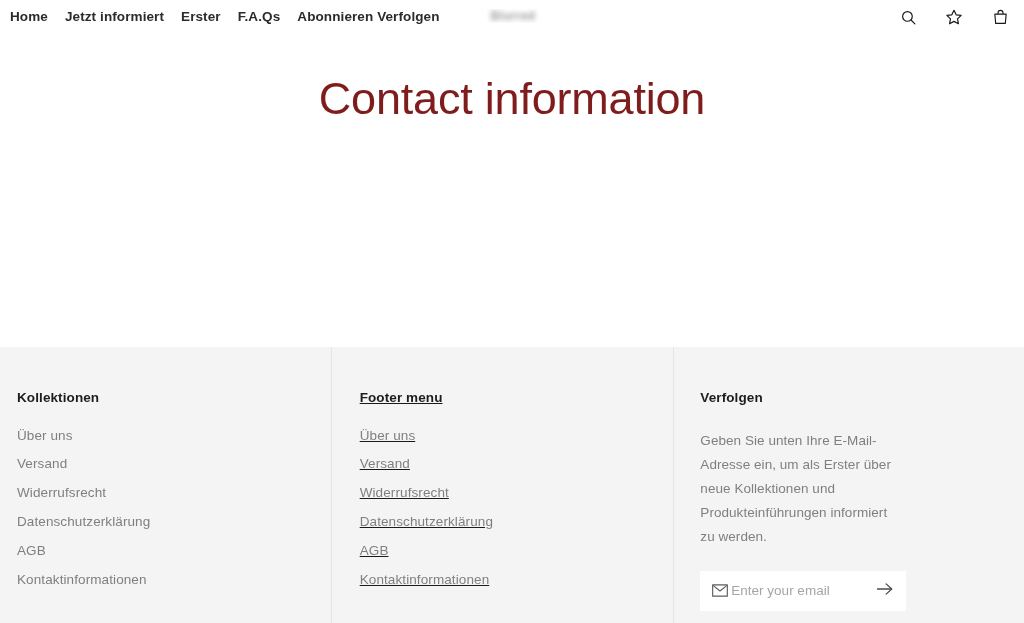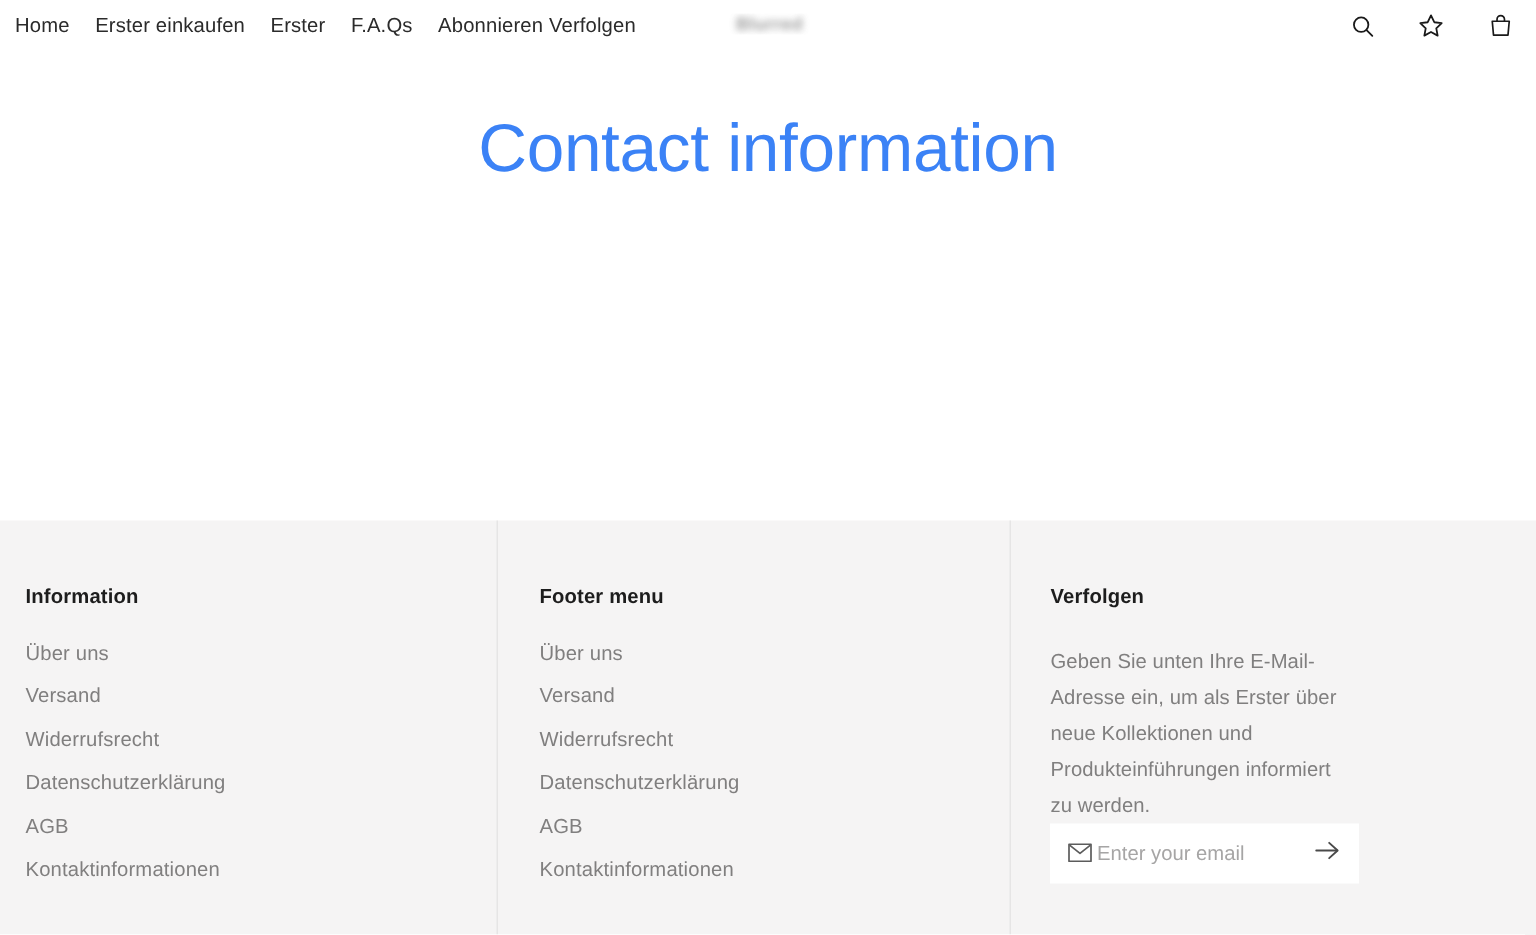--- a/index.html
+++ b/index.html
@@ -38,21 +38,21 @@
   }
 
   .nav {
     display: flex;
     align-items: center;
     gap: 17px;
   }
 
   .nav-item {
     font-size: 13.5px;
-    font-weight: 400;
+    font-weight: 700;
     color: #2b2b2b;
     letter-spacing: 0.1px;
     white-space: nowrap;
     cursor: pointer;
     line-height: 1;
   }
 
   .brand-logo {
     position: absolute;
     left: 486px;
@@ -100,21 +100,21 @@
     background: #ffffff;
     display: flex;
     justify-content: center;
     padding-top: 40px;
   }
 
   .page-title {
     font-size: 45px;
     font-weight: 300;
     letter-spacing: -0.2px;
-    color: #3b82f6;
+    color: #7f1d1d;
     line-height: 1.12;
     text-align: center;
   }
 
   
   .footer {
     flex: 0 0 276px;
     height: 276px;
     background: #f5f4f4;
     display: flex;
@@ -127,21 +127,21 @@
     border-right: 1px solid #e6e5e5;
     min-width: 0;
   }
 
   .footer-col:last-child {
     border-right: none;
     padding-left: 22px;
     padding-right: 10px;
   }
 
-  .footer-col:nth-child(2) { padding-left: 28px; }
+  .footer-col:nth-child(2) { padding-left: 28px; text-decoration: underline; }
   .footer-col:nth-child(3) { padding-left: 26px; }
 
   .footer-heading {
     font-size: 13.5px;
     font-weight: 700;
     color: #1d1d1d;
     letter-spacing: 0.1px;
     margin-bottom: 24px;
     line-height: 1;
   }
@@ -170,20 +170,21 @@
     filter: blur(2.4px);
     white-space: nowrap;
   }
 
   .newsletter-text {
     font-size: 13.5px;
     color: #807f7f;
     line-height: 1.78;
     letter-spacing: 0.05px;
     max-width: 196px;
+    margin-bottom: 22px;
   }
 
   .newsletter-form {
     display: flex;
     align-items: center;
     background: #ffffff;
     height: 40px;
     width: 206px;
     padding: 0 8px 0 12px;
     gap: 3px;
@@ -228,21 +229,21 @@
 </style>
 </head>
 <body>
 
 <div class="page">
 
   <header class="header">
 
     <nav class="nav">
       <span class="nav-item">Home</span>
-      <span class="nav-item">Erster einkaufen</span>
+      <span class="nav-item">Jetzt informiert</span>
       <span class="nav-item">Erster</span>
       <span class="nav-item">F.A.Qs</span>
       <span class="nav-item">Abonnieren Verfolgen</span>
     </nav>
 
     <div class="brand-logo">
       <span class="brand-logo-text">Blurred</span>
     </div>
 
     <div class="header-icons">
@@ -267,21 +268,21 @@
 
   </header>
 
   <main class="main">
     <h1 class="page-title">Contact information</h1>
   </main>
 
   <footer class="footer">
 
     <section class="footer-col">
-      <h2 class="footer-heading">Information</h2>
+      <h2 class="footer-heading">Kollektionen</h2>
       <ul class="footer-links">
         <li class="footer-link">Über uns</li>
         <li class="footer-link">Versand</li>
         <li class="footer-link">Widerrufsrecht</li>
         <li class="footer-link">Datenschutzerklärung</li>
         <li class="footer-link">AGB</li>
         <li class="footer-link">Kontaktinformationen</li>
       </ul>
     </section>
 

